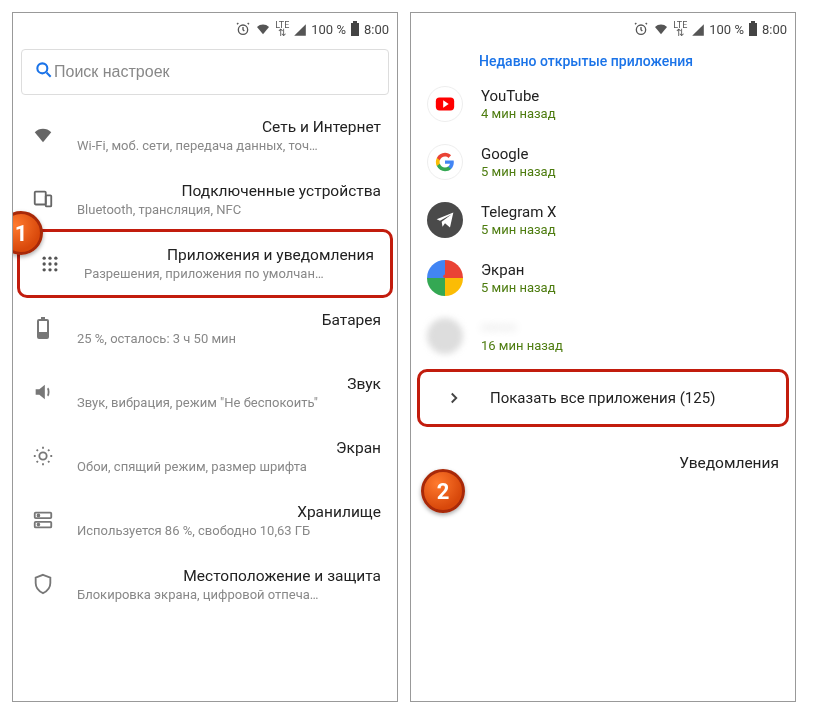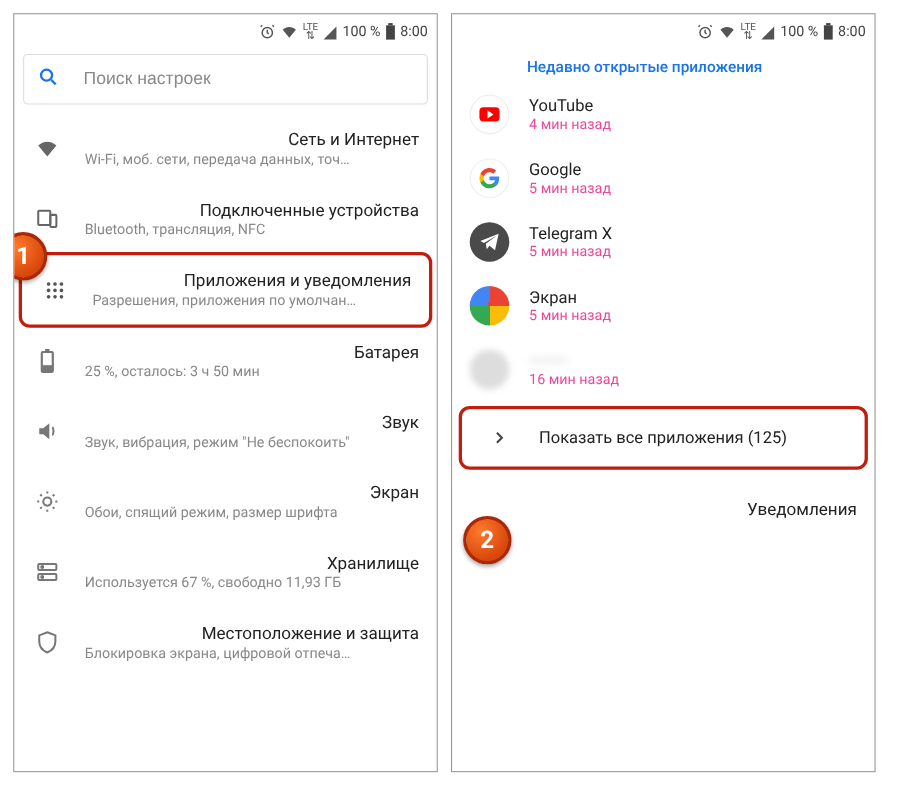--- a/index.html
+++ b/index.html
@@ -30,21 +30,21 @@
     color: #444;
   }
   .statusbar .si { display: inline-flex; align-items: center; }
   .searchbox {
     margin: 8px;
     border: 1px solid #ddd;
     border-radius: 4px;
     display: flex;
     align-items: center;
     padding: 10px 12px;
-    gap: 22px;
+    gap: 0;
   }
   .searchbox input {
     border: none;
     outline: none;
     font-size: 16px;
     width: 100%;
     color: #555;
   }
   .searchbox input::placeholder { color: #888; }
   .list { display: flex; flex-direction: column; }
@@ -114,21 +114,21 @@
   .app-icon {
     width: 36px;
     height: 36px;
     border-radius: 50%;
     flex-shrink: 0;
     display: flex;
     align-items: center;
     justify-content: center;
   }
   .app-row .title { font-size: 15px; color: #222; }
-  .app-row .subtitle { font-size: 13px; color: #ec4899; margin-top: 1px; }
+  .app-row .subtitle { font-size: 13px; color: #4d7c0f; margin-top: 1px; }
   .chevron-slot {
     width: 36px;
     display: flex;
     justify-content: center;
     color: #555;
     flex-shrink: 0;
   }
   .badge {
     position: absolute;
     width: 44px;
@@ -286,21 +286,21 @@
       <div class="icon-slot">
           <svg width="22" height="22" viewBox="0 0 24 24" fill="none" stroke="#777" stroke-width="2">
             <rect x="3" y="4" width="18" height="6" rx="1"></rect>
             <rect x="3" y="14" width="18" height="6" rx="1"></rect>
             <circle cx="7" cy="7" r="1" fill="#777"></circle>
             <circle cx="7" cy="17" r="1" fill="#777"></circle>
           </svg>
         </div>
       <div class="txt">
           <div class="title">Хранилище</div>
-          <div class="subtitle">Используется 67 %, свободно 11,93 ГБ</div>
+          <div class="subtitle">Используется 86 %, свободно 10,63 ГБ</div>
         </div>
     </div>
     <div class="row cut-bottom">
       <div class="icon-slot">
           <svg width="22" height="22" viewBox="0 0 24 24" fill="none" stroke="#777" stroke-width="2">
             <path d="M12 2l8 3v6c0 5-3.5 9-8 11-4.5-2-8-6-8-11V5l8-3z"></path>
           </svg>
         </div>
       <div class="txt">
           <div class="title">Местоположение и защита</div>

